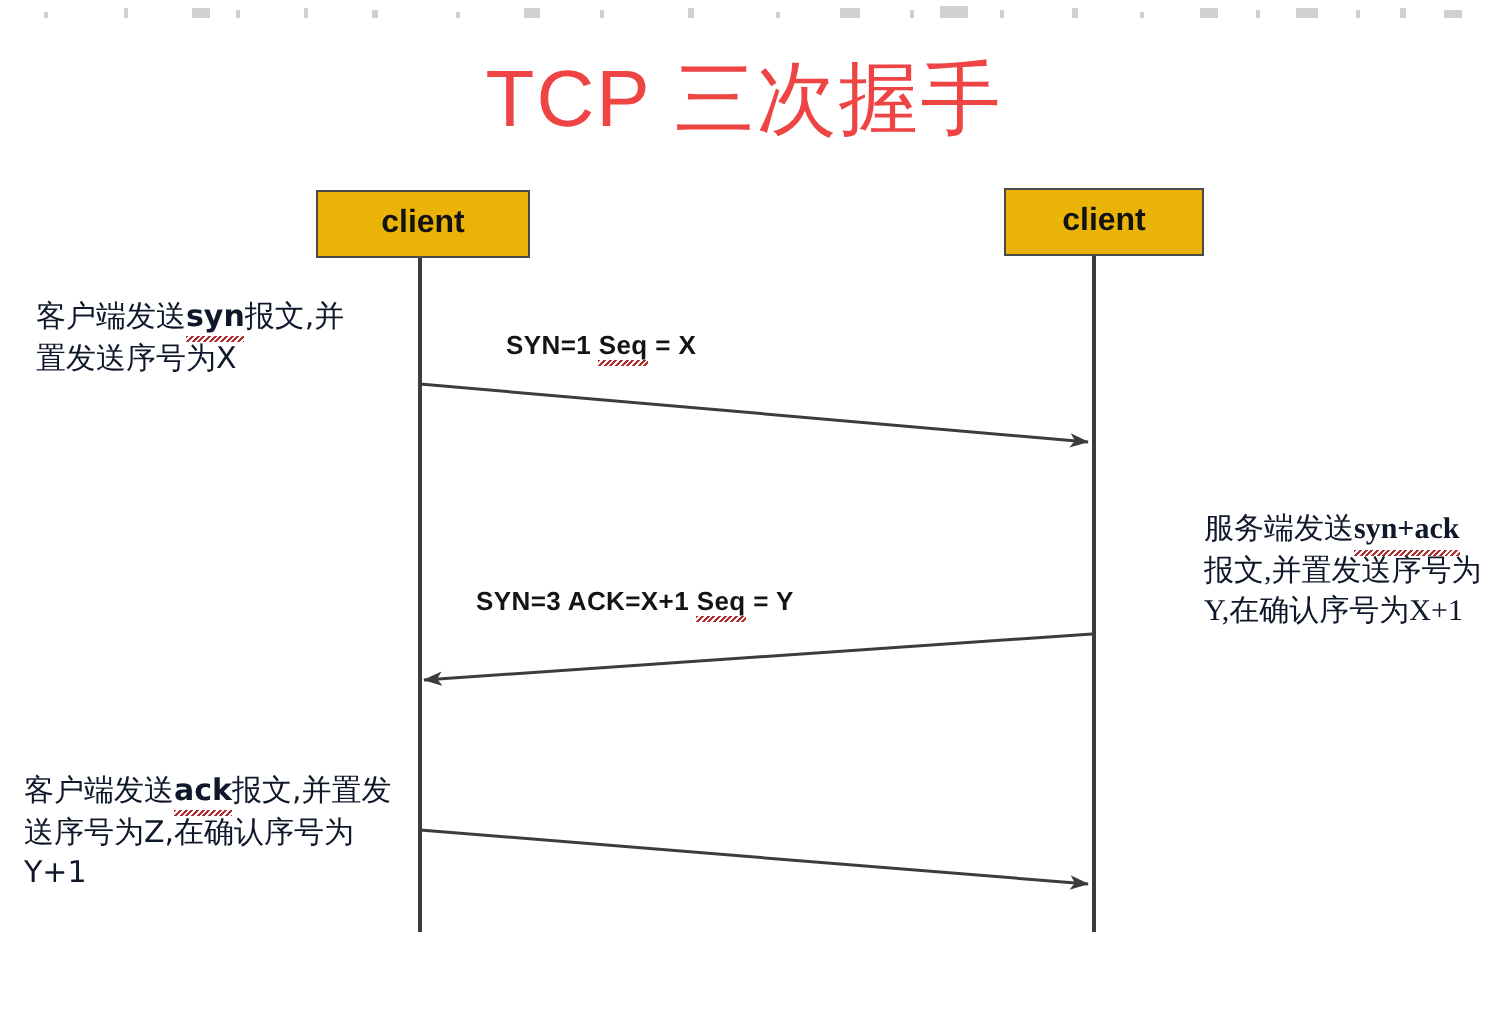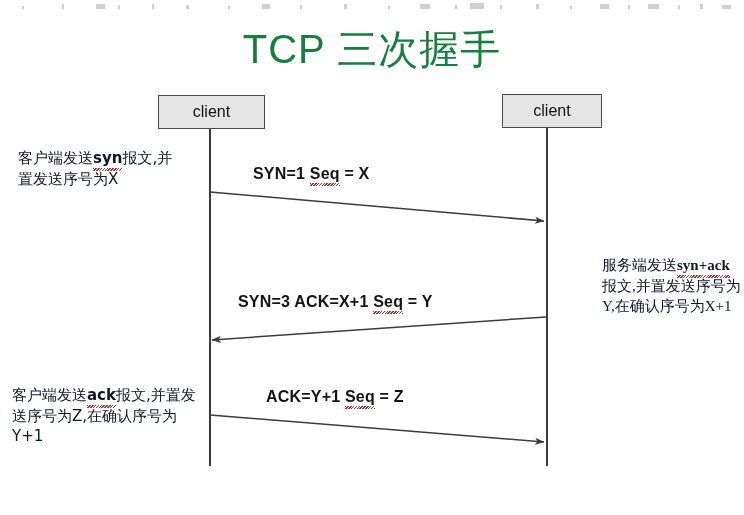--- a/index.html
+++ b/index.html
@@ -39,54 +39,54 @@
 
   .title {
     position: absolute;
     left: 0;
     top: 22px;
     width: 744px;
     text-align: center;
     font-size: 40px;
     font-weight: 400;
     letter-spacing: 1px;
-    color: #15803d;
+    color: #ef4444;
     white-space: nowrap;
   }
   .title .cn {
     font-family: "DejaVu Sans", "Liberation Sans", sans-serif;
     font-weight: 300;
   }
 
   .node-box {
     position: absolute;
-    background: #e5e5e5;
+    background: #eab308;
     border: 1.6px solid #4a4a4a;
     box-sizing: border-box;
     display: flex;
     align-items: center;
     justify-content: center;
     font-size: 16px;
-    font-weight: normal;
+    font-weight: bold;
     color: #121212;
   }
   #client-box { left: 158px; top: 95px; width: 107px; height: 34px; }
   #server-box { left: 502px; top: 94px; width: 100px; height: 34px; }
 
   .lifeline {
     position: absolute;
     width: 2.2px;
     background: #3c3c3c;
   }
   #client-lifeline { left: 209px; top: 129px; height: 337px; }
   #server-lifeline { left: 546px; top: 128px; height: 338px; }
 
   .msg-label {
     position: absolute;
-    font-size: 16px;
+    font-size: 13px;
     font-weight: bold;
     color: #141414;
     white-space: nowrap;
     letter-spacing: 0.2px;
   }
   .squiggle {
     position: relative;
     display: inline-block;
   }
   .squiggle::after {
@@ -200,23 +200,20 @@
   </svg>
 
   <div class="msg-label" style="left:253px; top:165px;">
     <span>SYN=1  </span><span class="squiggle">Seq</span><span> = X</span>
   </div>
 
   <div class="msg-label" style="left:238px; top:293px;">
     <span>SYN=3  ACK=X+1 </span><span class="squiggle">Seq</span><span> = Y</span>
   </div>
 
-  <div class="msg-label" style="left:266px; top:388px;">
-    <span>ACK=Y+1 </span><span class="squiggle">Seq</span><span> = Z</span>
-  </div>
 
   <div id="annot-left-1" class="annot">
     <span>客户端发送</span><span class="sq">syn</span><span>报文,并置发送序号为X</span>
   </div>
 
   <div id="annot-right-1" class="annot">
     <span>服务端发送</span><span class="sq">syn+ack</span><span>报文,并置发送序号为Y,在确认序号为X+1</span>
   </div>
 
   <div id="annot-left-2" class="annot">

